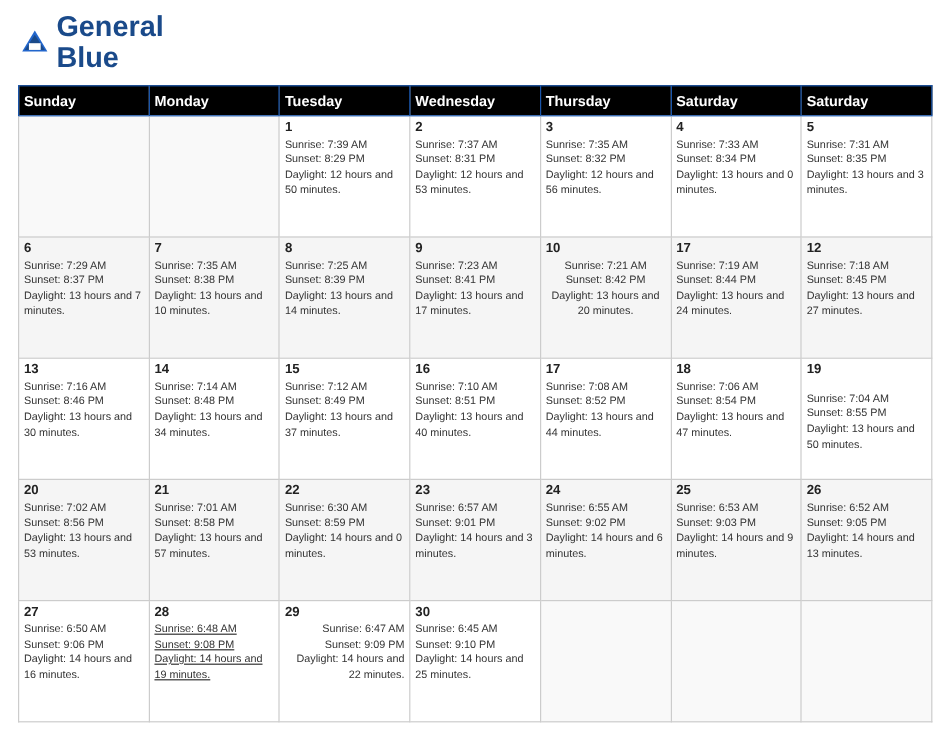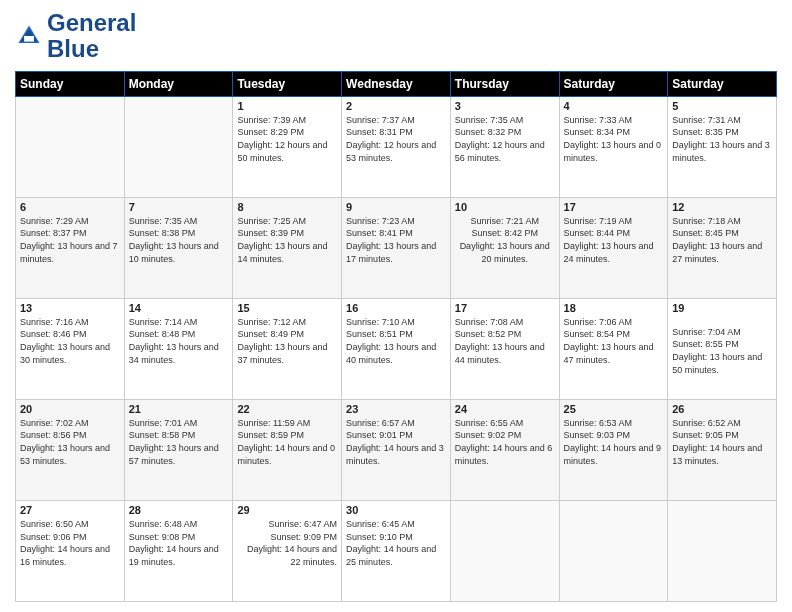--- a/index.html
+++ b/index.html
@@ -261,21 +261,21 @@
 Daylight: 13 hours and 53 minutes.</div>
           </td>
           <td>
             <span class="day-num">21</span>
             <div class="day-info" style="white-space: pre-line;">Sunrise: 7:01 AM
 Sunset: 8:58 PM
 Daylight: 13 hours and 57 minutes.</div>
           </td>
           <td>
             <span class="day-num">22</span>
-            <div class="day-info" style="white-space: pre-line;">Sunrise: 11:59 AM
+            <div class="day-info" style="white-space: pre-line;">Sunrise: 6:30 AM
 Sunset: 8:59 PM
 Daylight: 14 hours and 0 minutes.</div>
           </td>
           <td>
             <span class="day-num">23</span>
             <div class="day-info" style="white-space: pre-line;">Sunrise: 6:57 AM
 Sunset: 9:01 PM
 Daylight: 14 hours and 3 minutes.</div>
           </td>
           <td>
@@ -299,21 +299,21 @@
         </tr>
         <tr>
           <td>
             <span class="day-num">27</span>
             <div class="day-info" style="white-space: pre-line;">Sunrise: 6:50 AM
 Sunset: 9:06 PM
 Daylight: 14 hours and 16 minutes.</div>
           </td>
           <td>
             <span class="day-num">28</span>
-            <div class="day-info" style="white-space: pre-line;">Sunrise: 6:48 AM
+            <div class="day-info" style="white-space: pre-line; text-decoration: underline;">Sunrise: 6:48 AM
 Sunset: 9:08 PM
 Daylight: 14 hours and 19 minutes.</div>
           </td>
           <td>
             <span class="day-num">29</span>
             <div class="day-info" style="white-space: pre-line; text-align: right;">Sunrise: 6:47 AM
 Sunset: 9:09 PM
 Daylight: 14 hours and 22 minutes.</div>
           </td>
           <td>

